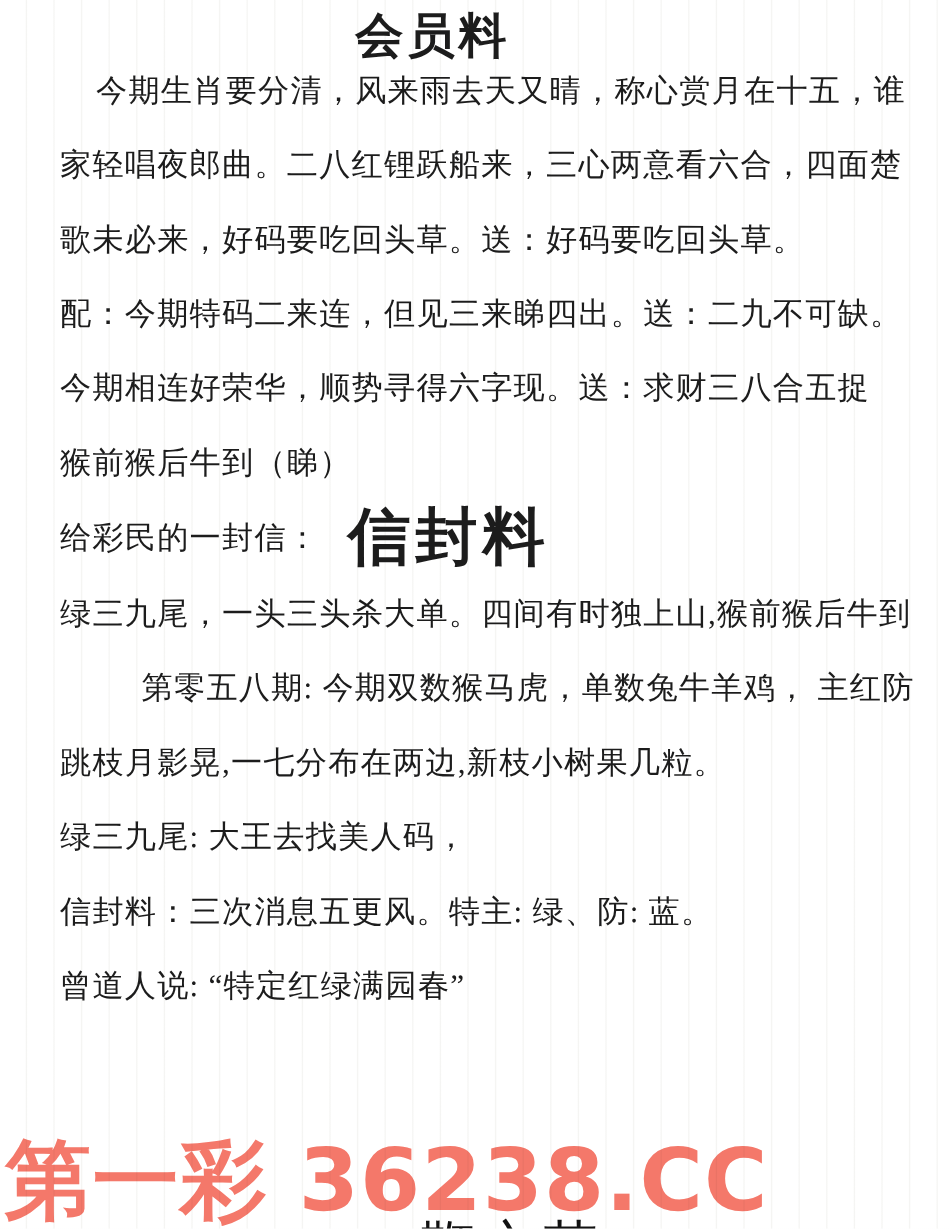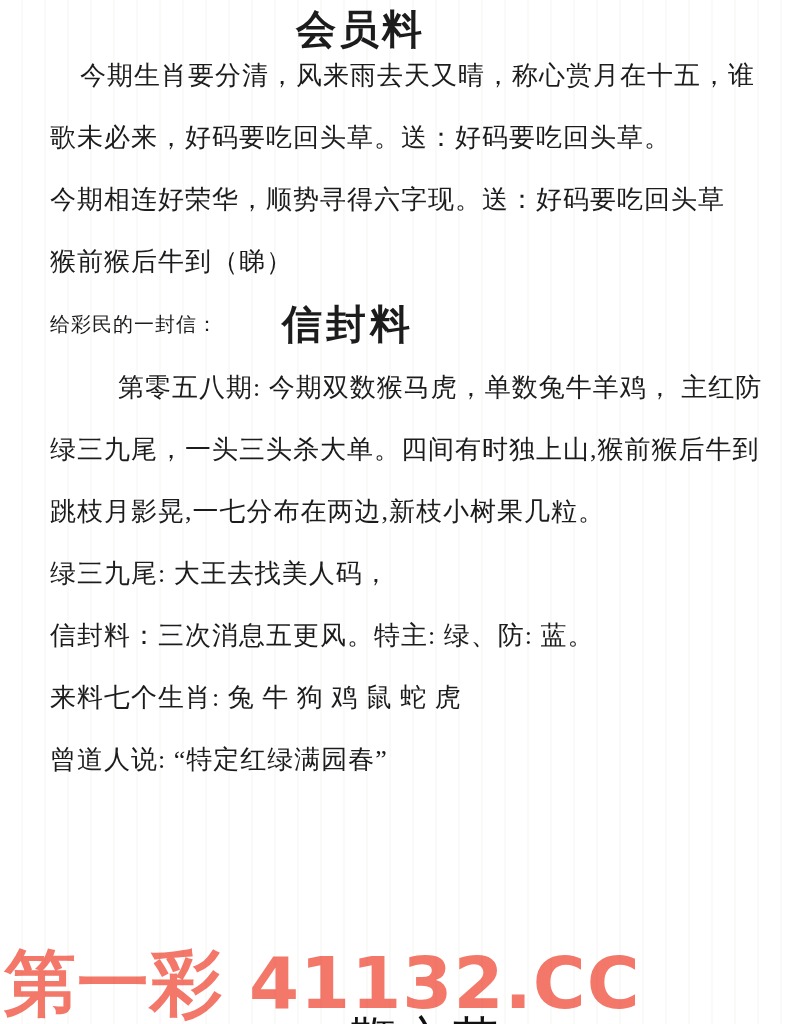--- a/index.html
+++ b/index.html
@@ -36,26 +36,26 @@
     height: 62px;
     display: flex;
     align-items: center;
     font-size: 26px;
     letter-spacing: 1px;
     white-space: nowrap;
   }
   .indent-first { padding-left: 30px; }
   .indent-deep  { padding-left: 68px; }
   .letter-line  { height: 64px; }
-  .letter-label { font-size: 20px; letter-spacing: 1px; }
+  .letter-label { font-size: 26px; letter-spacing: 1px; }
   .envelope-title {
-    font-size: 40px;
+    font-size: 52px;
     font-weight: 600;
     letter-spacing: 4px;
-    margin-left: 64px;
+    margin-left: 24px;
     text-align: right;
   }
   .overlay-text {
     position: absolute;
     left: 300px;
     top: 1008px;
     font-size: 45px;
     letter-spacing: 6px;
     color: #111111;
     white-space: nowrap;
@@ -79,38 +79,39 @@
 </head>
 <body>
 
 <div class="page">
 
   <div class="doc-title">会员料</div>
 
   <div class="content">
 
     <div class="line indent-first">今期生肖要分清，风来雨去天又晴，称心赏月在十五，谁</div>
+    <div class="line">家轻唱夜郎曲。二八红锂跃船来，三心两意看六合，四面楚</div>
     <div class="line">歌未必来，好码要吃回头草。送：好码要吃回头草。</div>
-    <div class="line">今期相连好荣华，顺势寻得六字现。送：好码要吃回头草</div>
+    <div class="line">配：今期特码二来连，但见三来睇四出。送：二九不可缺。</div>
+    <div class="line">今期相连好荣华，顺势寻得六字现。送：求财三八合五捉</div>
     <div class="line">猴前猴后牛到（睇）</div>
 
     <div class="line letter-line">
       <span class="letter-label">给彩民的一封信：</span>
       <span class="envelope-title">信封料</span>
     </div>
 
+    <div class="line">绿三九尾，一头三头杀大单。四间有时独上山,猴前猴后牛到</div>
     <div class="line indent-deep">第零五八期: 今期双数猴马虎，单数兔牛羊鸡， 主红防</div>
-    <div class="line">绿三九尾，一头三头杀大单。四间有时独上山,猴前猴后牛到</div>
     <div class="line">跳枝月影晃,一七分布在两边,新枝小树果几粒。</div>
     <div class="line">绿三九尾: 大王去找美人码，</div>
     <div class="line">信封料：三次消息五更风。特主: 绿、防: 蓝。</div>
-    <div class="line">来料七个生肖: 兔 牛 狗  鸡 鼠 蛇 虎</div>
     <div class="line">曾道人说: “特定红绿满园春”</div>
 
   </div>
 
   <div class="overlay-text">一鞭六节</div>
 
   <div class="watermark" style="color: rgb(244, 120, 106);">
-    <span class="wm-brand">第一彩</span><span class="wm-site">41132.CC</span>
+    <span class="wm-brand">第一彩</span><span class="wm-site">36238.CC</span>
   </div>
 
 </div>
 
 </body></html>

